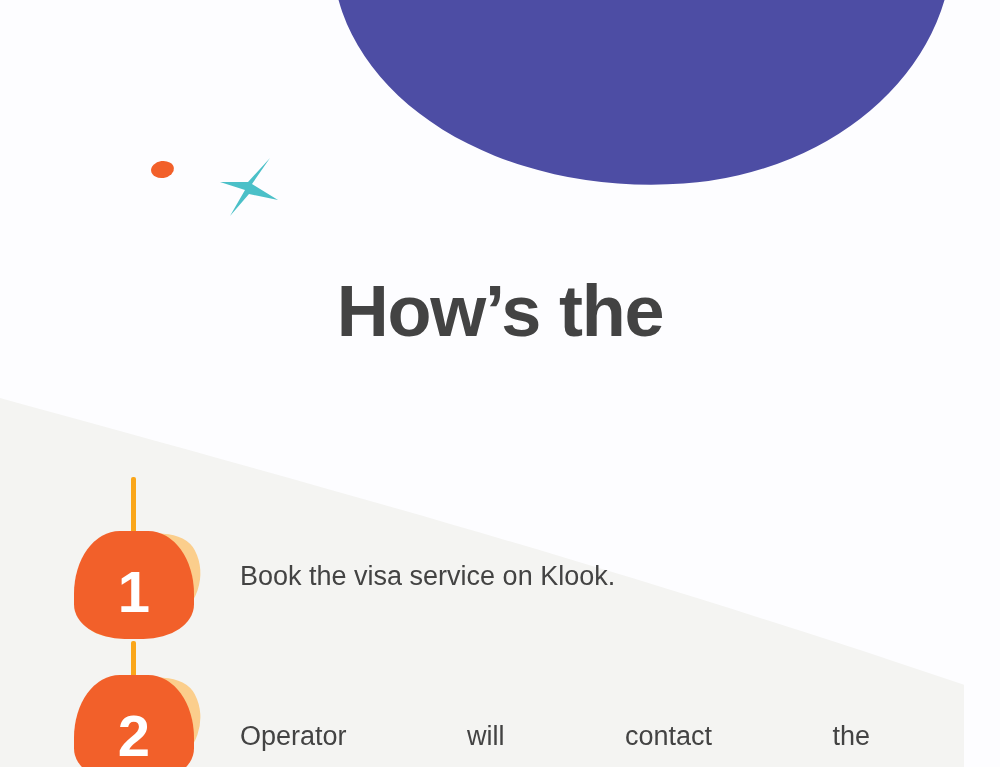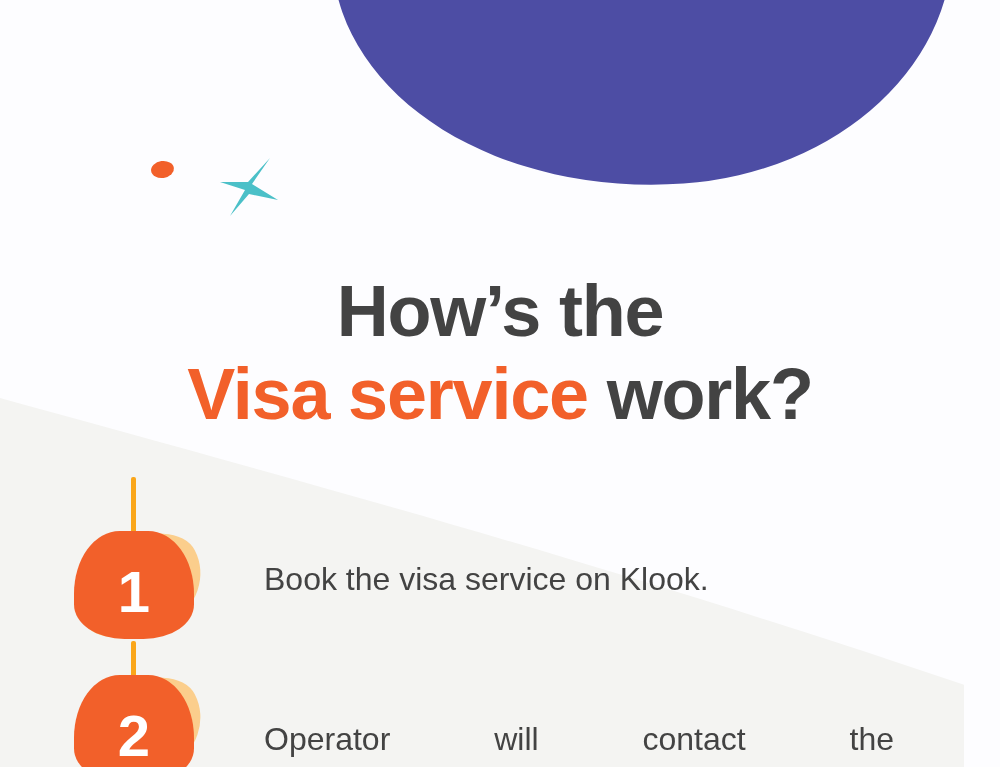--- a/index.html
+++ b/index.html
@@ -166,23 +166,22 @@
     box-sizing: border-box;
   }
 
   
   .step-text {
     position: absolute;
     left: 240px;
     width: 630px;
     color: #434343;
     font-family: "Liberation Sans", sans-serif;
-    font-size: 32px;
+    font-size: 27px;
     line-height: 1.3;
-    margin-left: 24px;
   }
   .step-text.justify {
     text-align: justify;
     text-align-last: justify;
   }
 </style>
 </head>
 <body>
 
 <div id="poster">
@@ -194,21 +193,20 @@
   <div class="purple-blob"></div>
 
   <div class="orange-dot"></div>
 
   <svg class="sparkle" viewBox="0 0 62 62">
     <path d="M52 2 L34 28 L60 44 L31 38 L12 60 L27 34 L2 26 L30 26 Z" fill="#4BC0C8"></path>
   </svg>
 
   <div class="title-block">
     <div class="title-line l1">How’s the</div>
-    <div class="title-line l2"><span class="accent">Visa service</span><span> work?</span></div>
   </div>
 
   <div class="steps">
 
     <div class="connector connector-1"></div>
     <div class="connector connector-2"></div>
 
     <div class="step step-1">
       <div class="badge-wrap">
         <div class="badge-blob"></div>

